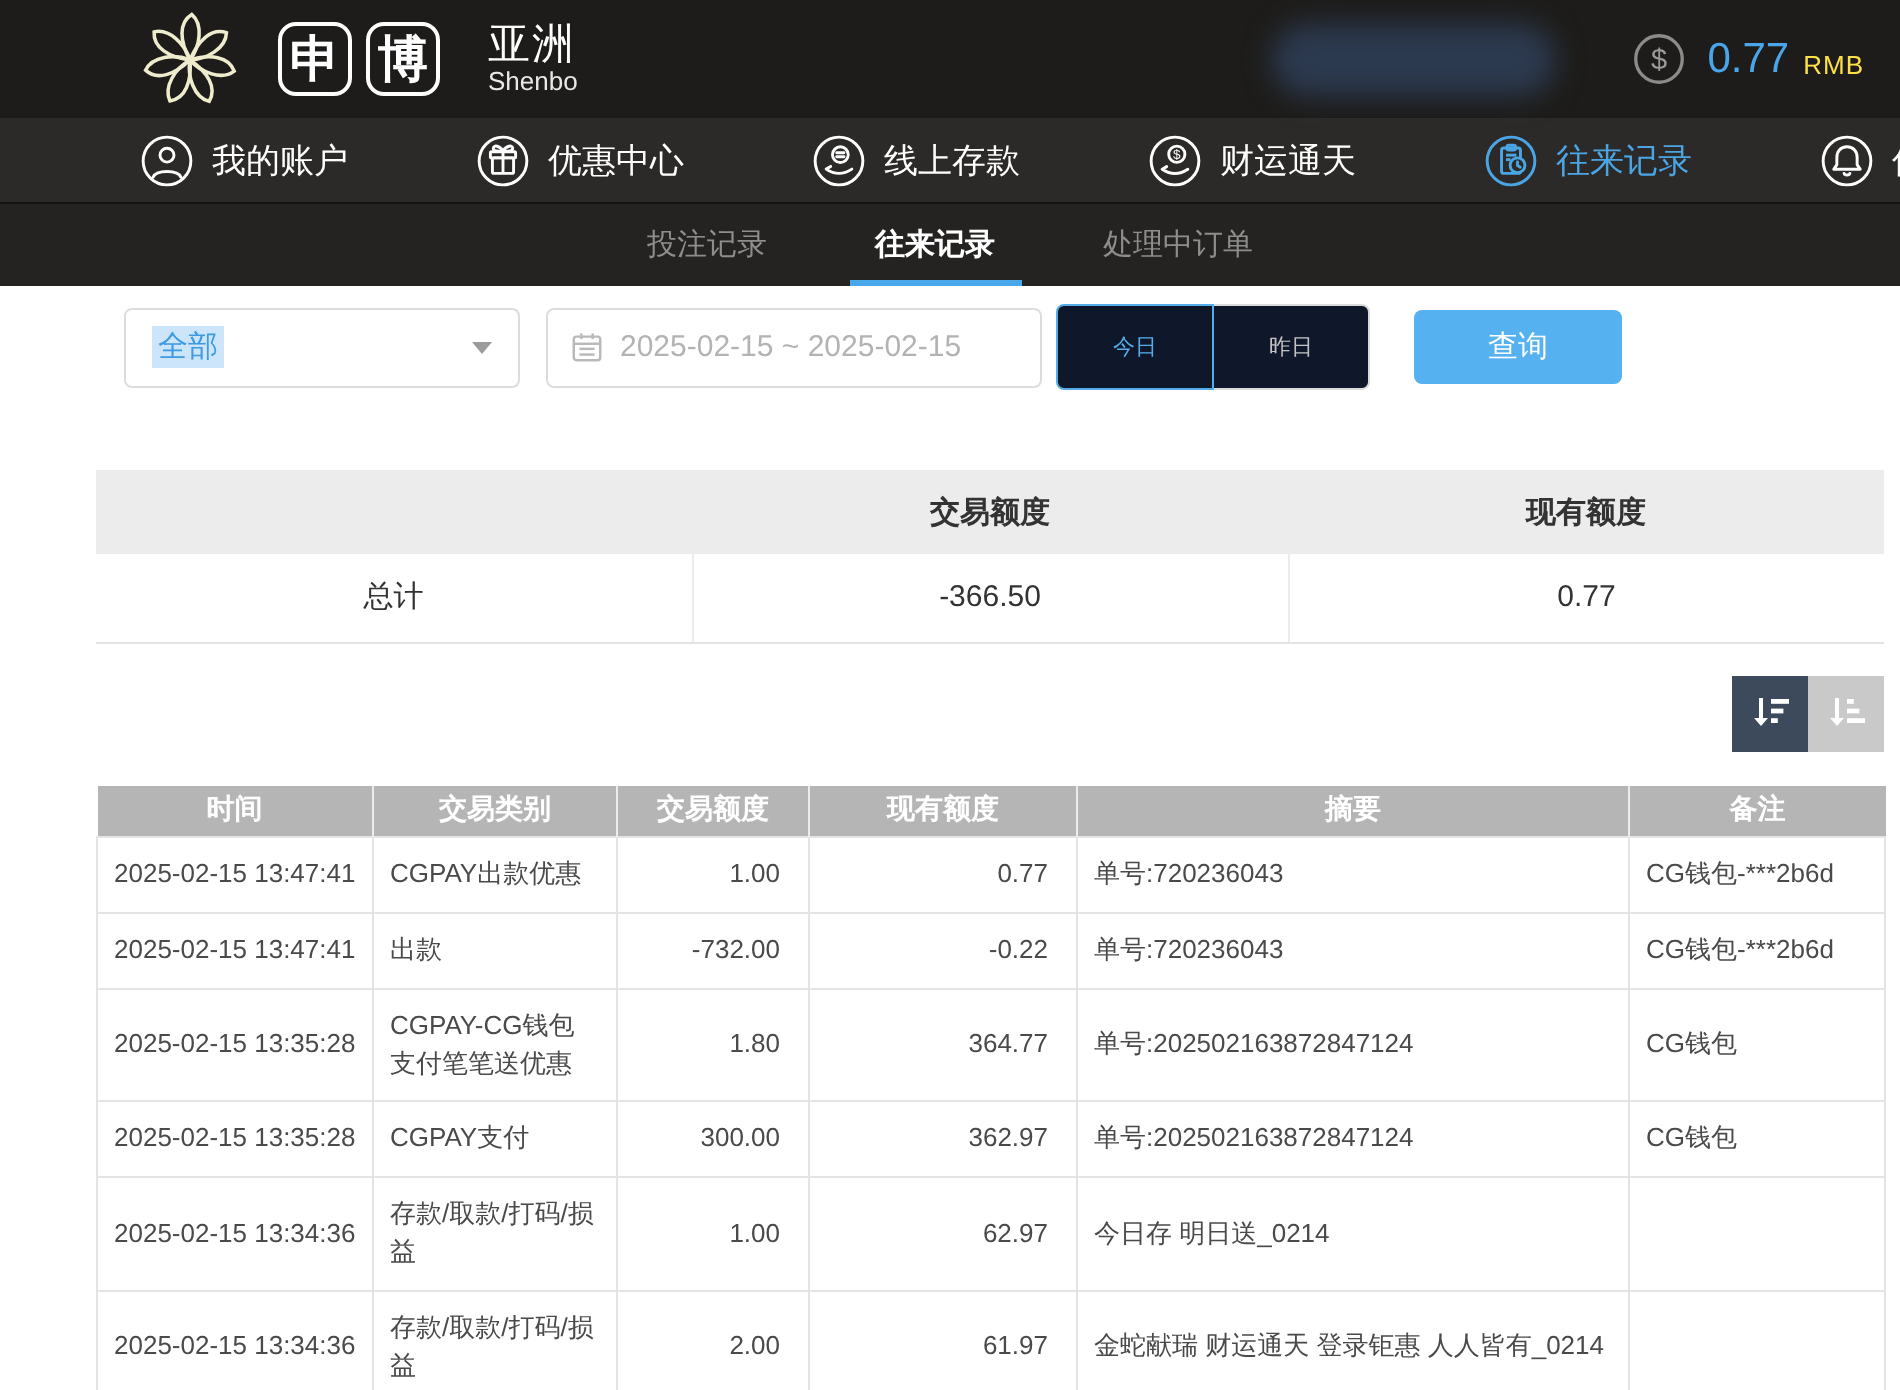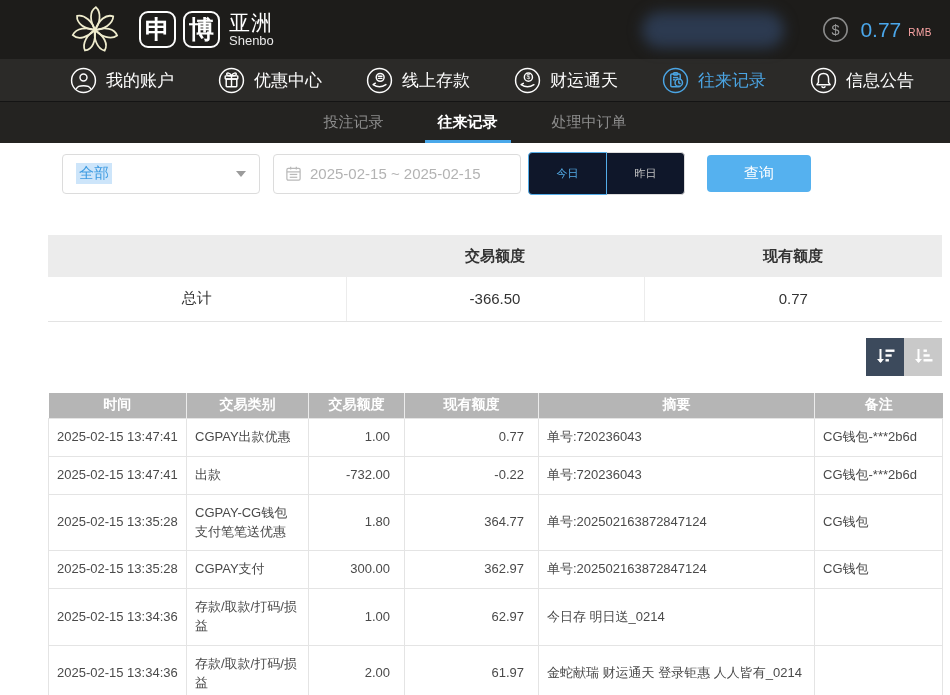--- a/index.html
+++ b/index.html
@@ -5,32 +5,32 @@
   * { margin:0; padding:0; box-sizing:border-box; }
   body { background:#fff; font-family:"Liberation Sans", sans-serif; }
   .page { position:relative; width:950px; height:695px; background:#fff; overflow:hidden; }
 
   
   .topbar { display:flex; align-items:center; height:59px; background:#1d1c1a; padding:0 18px 0 62px; }
   .brand { display:flex; align-items:center; }
   .flower { width:66px; height:54px; margin-right:4px; }
   .char-box { width:37px; height:37px; border:2px solid #fdfdfd; border-radius:9px; color:#fff;
               font-size:25px; font-weight:bold; display:flex; align-items:center; justify-content:center; margin-left:7px; }
-  .brand-right { margin-left:9px; line-height:1.05; }
+  .brand-right { margin-left:24px; line-height:1.05; }
   .brand-region { color:#fff; font-size:21px; letter-spacing:1px; }
   .brand-sub { color:#e8e8e8; font-size:13px; }
   .top-right { margin-left:auto; display:flex; align-items:center; }
   .redacted { width:142px; height:36px; border-radius:20px; background:#2c3a50; filter:blur(7px); margin-right:38px; }
   .coin-icon { width:27px; height:27px; }
   .balance-amount { color:#4aa6ea; font-size:21px; margin:0 7px 0 11px; }
-  .balance-cur { color:#fca5a5; font-size:10px; letter-spacing:.5px; padding-top:5px; }
+  .balance-cur { color:#fde047; font-size:13px; letter-spacing:.5px; padding-top:5px; }
 
   
   .mainnav { height:43px; background:#2b2a28; border-bottom:1px solid #141414;
-             display:flex; align-items:center; gap:44px; padding-left:70px; }
+             display:flex; align-items:center; gap:64px; padding-left:70px; }
   .nav-item { display:flex; align-items:center; gap:9px; color:#fdfdfd; font-size:17px; cursor:pointer; white-space:nowrap; }
   .nav-item svg { width:27px; height:27px; flex:none; }
   .nav-item.active { color:#4ba5e4; }
 
   
   .subtabs { height:41px; background:#242321; display:flex; justify-content:center; gap:28px; }
   .subtab { color:#8d8d8d; font-size:15px; padding:0 13px; display:flex; align-items:center; position:relative; cursor:pointer; }
   .subtab.active { color:#fff; font-weight:bold; }
   .subtab.active::after { content:""; position:absolute; left:0; right:0; bottom:0; height:3px; background:#49a8ea; }
 

